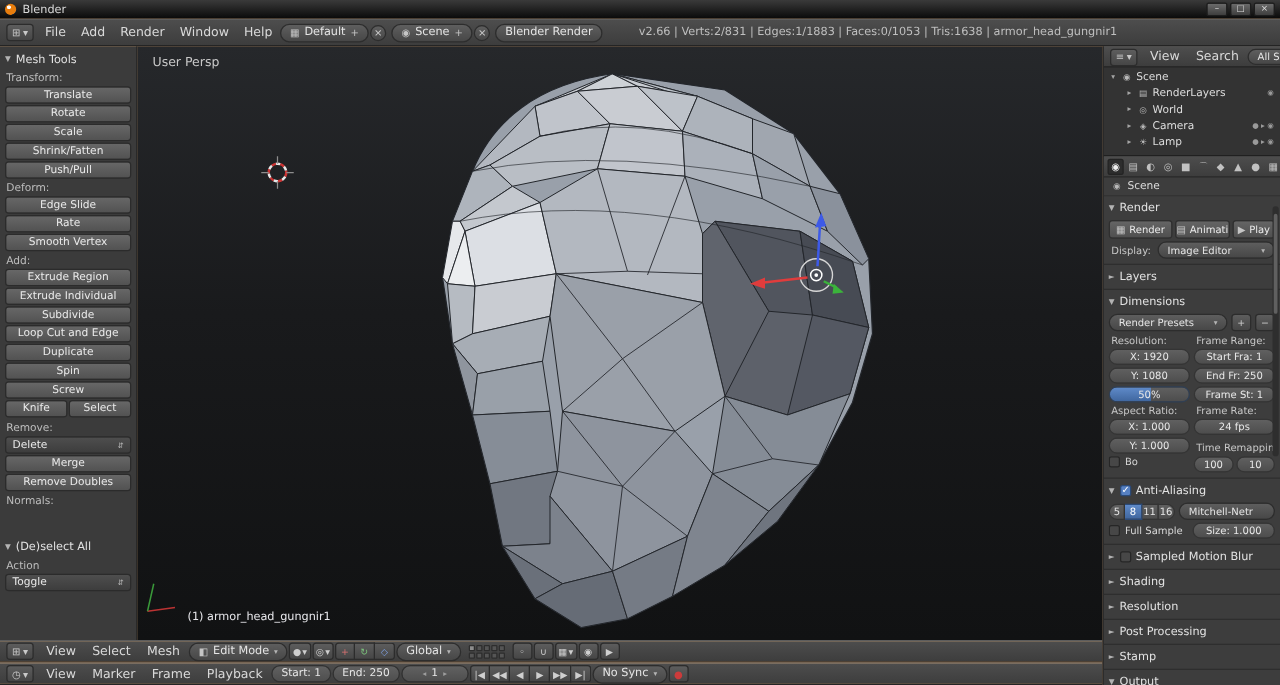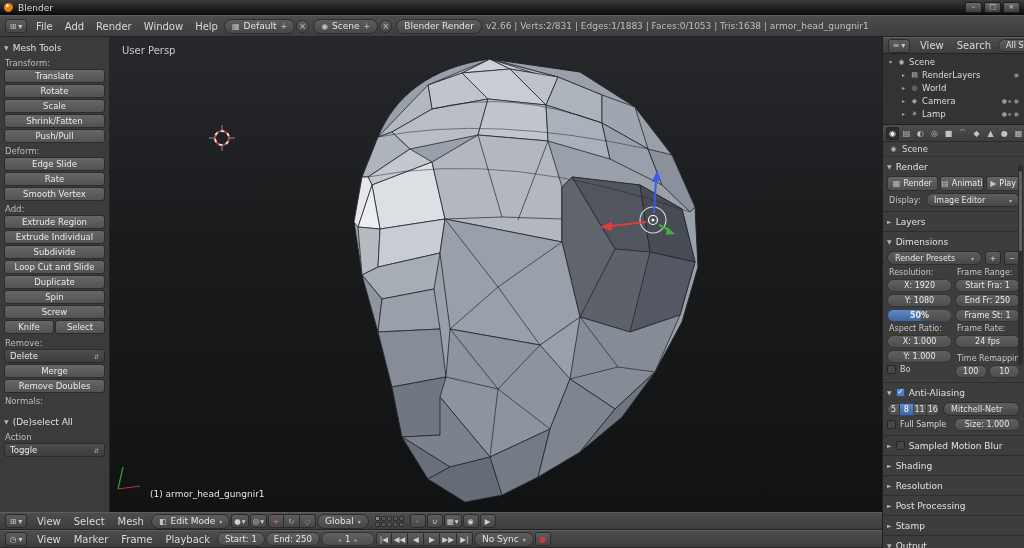--- a/index.html
+++ b/index.html
@@ -15,33 +15,33 @@
   .wbtn{width:17px;height:11px;background:linear-gradient(#6b6b6b,#3e3e3e);border:1px solid #1d1d1d;border-radius:2px;color:#ddd;font-size:7px;line-height:9px;text-align:center;}
 
   
   .bar{display:flex;align-items:center;background:linear-gradient(#4d4d4d,#3d3d3d);border-top:1px solid #5d5d5d;border-bottom:1px solid #242424;}
   .menu{font-size:10px;color:#d9d9d9;padding:0 6px;white-space:nowrap;}
   .edbtn{min-width:22px;height:14px;margin:0 3px;background:linear-gradient(#5d5d5d,#464646);border:1px solid #2c2c2c;border-radius:3px;color:#c9c9c9;font-size:8px;display:inline-flex;align-items:center;justify-content:center;gap:2px;flex:none;}
   .dd{height:15px;background:linear-gradient(#5e5e5e,#474747);border:1px solid #2d2d2d;border-radius:8px;color:#e5e5e5;font-size:9px;display:inline-flex;align-items:center;padding:0 7px;gap:4px;white-space:nowrap;flex:none;}
   .dd .arr{font-size:6px;color:#b5b5b5;}
   .mini-ic{font-size:8px;color:#c5c5c5;}
   .xbtn{width:13px;height:13px;background:linear-gradient(#5e5e5e,#474747);border:1px solid #2d2d2d;border-radius:50%;color:#c9c9c9;font-size:8px;line-height:11px;text-align:center;margin:0 4px 0 1px;flex:none;}
-  .stats{font-size:9px;color:#bfbfbf;margin-left:4px;white-space:nowrap;overflow:hidden;}
+  .stats{font-size:9px;color:#bfbfbf;margin-left:29px;white-space:nowrap;overflow:hidden;}
 
   .infobar{position:absolute;left:0;top:15px;width:1024px;height:22px;padding:0 2px;}
 
   
   .toolshelf{position:absolute;left:0;top:37px;width:110px;height:475px;background:#3b3b3b;border-right:1px solid #242424;padding:3px 4px;overflow:hidden;}
   .phdr{display:flex;align-items:center;gap:4px;font-size:9px;color:#e2e2e2;height:15px;}
   .tri{font-size:6px;color:#b3b3b3;}
   .sec{font-size:8.5px;color:#bdbdbd;margin:3px 0 1px 1px;}
   .tbtn{height:14px;background:linear-gradient(#676767,#525252);border:1px solid #2b2b2b;border-radius:3px;color:#eaeaea;font-size:8.5px;display:flex;align-items:center;justify-content:center;margin-bottom:1px;white-space:nowrap;overflow:hidden;}
   .tbtn.menu-style{background:linear-gradient(#4e4e4e,#3d3d3d);justify-content:space-between;padding:0 5px;}
   .half{display:flex;gap:1px;} .half .tbtn{flex:1;}
-  .dselpanel{margin-top:8px;}
+  .dselpanel{margin-top:24px;}
 
   
   .viewport{position:absolute;left:110px;top:37px;width:772px;height:475px;background:linear-gradient(#26282b 0%,#191a1c 45%,#111213 100%);overflow:hidden;}
   .viewport svg{position:absolute;inset:0;}
   .vp-label{position:absolute;font-size:10px;color:#c8c8c8;}
   .vp-persp{left:12px;top:8px;}
   .vp-obj{left:40px;top:452px;color:#e6e6ea;font-size:9px;}
 
   
   .hdr3d{position:absolute;left:0;top:512px;width:882px;height:18px;padding:0 2px;gap:1px;}
@@ -73,21 +73,21 @@
   .props{position:absolute;left:0;top:88px;right:0;bottom:0;background:#3d3d3d;overflow:hidden;}
   .ptabs{height:17px;background:linear-gradient(#4d4d4d,#3d3d3d);border-bottom:1px solid #292929;display:flex;align-items:center;gap:1px;padding:0 3px;}
   .ptab{width:13px;height:13px;border-radius:2px;color:#c2c2c2;font-size:8px;display:flex;align-items:center;justify-content:center;flex:none;}
   .ptab.act{background:#2d2d2d;border:1px solid #232323;color:#f0f0f0;}
   .ctxrow{height:15px;display:flex;align-items:center;gap:4px;padding:0 6px;font-size:8.5px;color:#dcdcdc;border-bottom:1px solid #333;}
   .panel{border-bottom:1px solid #2e2e2e;padding:2px 4px 4px;}
   .panel.tight{padding-bottom:2px;}
   .grid2{display:grid;grid-template-columns:1fr 1fr;gap:2px 3px;}
   .lbl{font-size:8px;color:#c7c7c7;padding-left:2px;display:flex;align-items:flex-end;white-space:nowrap;overflow:hidden;}
   .pf{height:13px;background:linear-gradient(#606060,#4d4d4d);border:1px solid #343434;border-radius:7px;color:#e8e8e8;font-size:8px;display:flex;align-items:center;justify-content:center;white-space:nowrap;overflow:hidden;}
-  .pf.halfblue{background:linear-gradient(#5f8ac9,#40679f) left/52% 100% no-repeat,linear-gradient(#606060,#4d4d4d);border-color:#2f3f55;font-weight:bold;}
+  .pf.halfblue{background:linear-gradient(#5f8ac9,#40679f) left/52% 100% no-repeat,linear-gradient(#606060,#4d4d4d);border-color:#2f3f55;}
   .cb{width:9px;height:9px;background:#474747;border:1px solid #262626;border-radius:2px;display:inline-block;position:relative;flex:none;}
   .cb.on{background:#5680c2;border-color:#2b4a78;}
   .cb.on::after{content:"✓";position:absolute;left:0.5px;top:-2.5px;font-size:8px;color:#fff;}
   .cbrow{display:flex;align-items:flex-start;gap:4px;font-size:8px;color:#d6d6d6;white-space:nowrap;overflow:hidden;}
   .btnrow{display:grid;grid-template-columns:1.2fr 1.05fr 0.8fr;gap:2px;margin:2px 0;}
   .pbtn{height:15px;background:linear-gradient(#656565,#4f4f4f);border:1px solid #2f2f2f;border-radius:3px;color:#eaeaea;font-size:8px;display:flex;align-items:center;justify-content:center;gap:3px;white-space:nowrap;overflow:hidden;}
   .rowflex{display:flex;align-items:center;gap:3px;margin-top:2px;}
   .rowflex .dd{flex:1;height:14px;font-size:8px;justify-content:space-between;}
   .seg4{display:grid;grid-template-columns:repeat(4,1fr);flex:1.0;}
   .sc{height:13px;background:linear-gradient(#606060,#4d4d4d);border:1px solid #343434;border-left-width:0;color:#e5e5e5;font-size:8px;display:flex;align-items:center;justify-content:center;}
@@ -152,21 +152,21 @@
     <div class="tbtn">Shrink/Fatten</div>
     <div class="tbtn">Push/Pull</div>
     <div class="sec">Deform:</div>
     <div class="tbtn">Edge Slide</div>
     <div class="tbtn">Rate</div>
     <div class="tbtn">Smooth Vertex</div>
     <div class="sec">Add:</div>
     <div class="tbtn">Extrude Region</div>
     <div class="tbtn">Extrude Individual</div>
     <div class="tbtn">Subdivide</div>
-    <div class="tbtn">Loop Cut and Slide</div>
+    <div class="tbtn">Loop Cut and Edge</div>
     <div class="tbtn">Duplicate</div>
     <div class="tbtn">Spin</div>
     <div class="tbtn">Screw</div>
     <div class="half">
       <div class="tbtn">Knife</div>
       <div class="tbtn">Select</div>
     </div>
     <div class="sec">Remove:</div>
     <div class="tbtn menu-style">
       <span>Delete</span>

